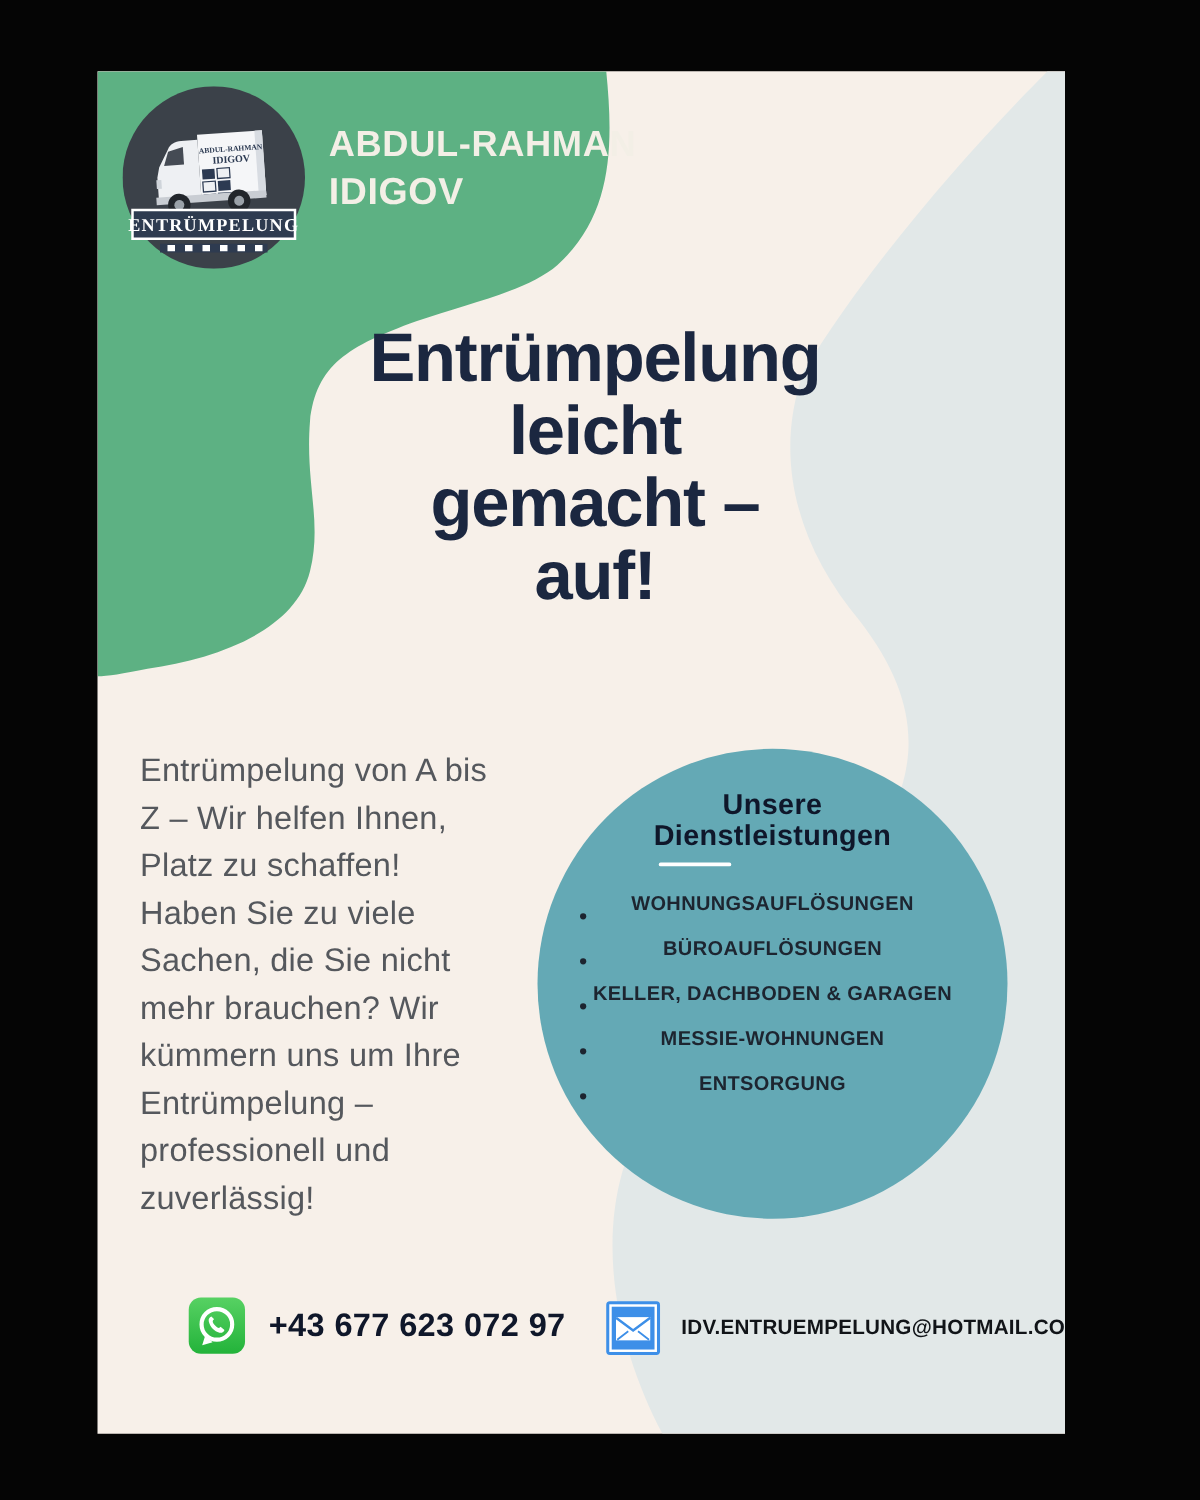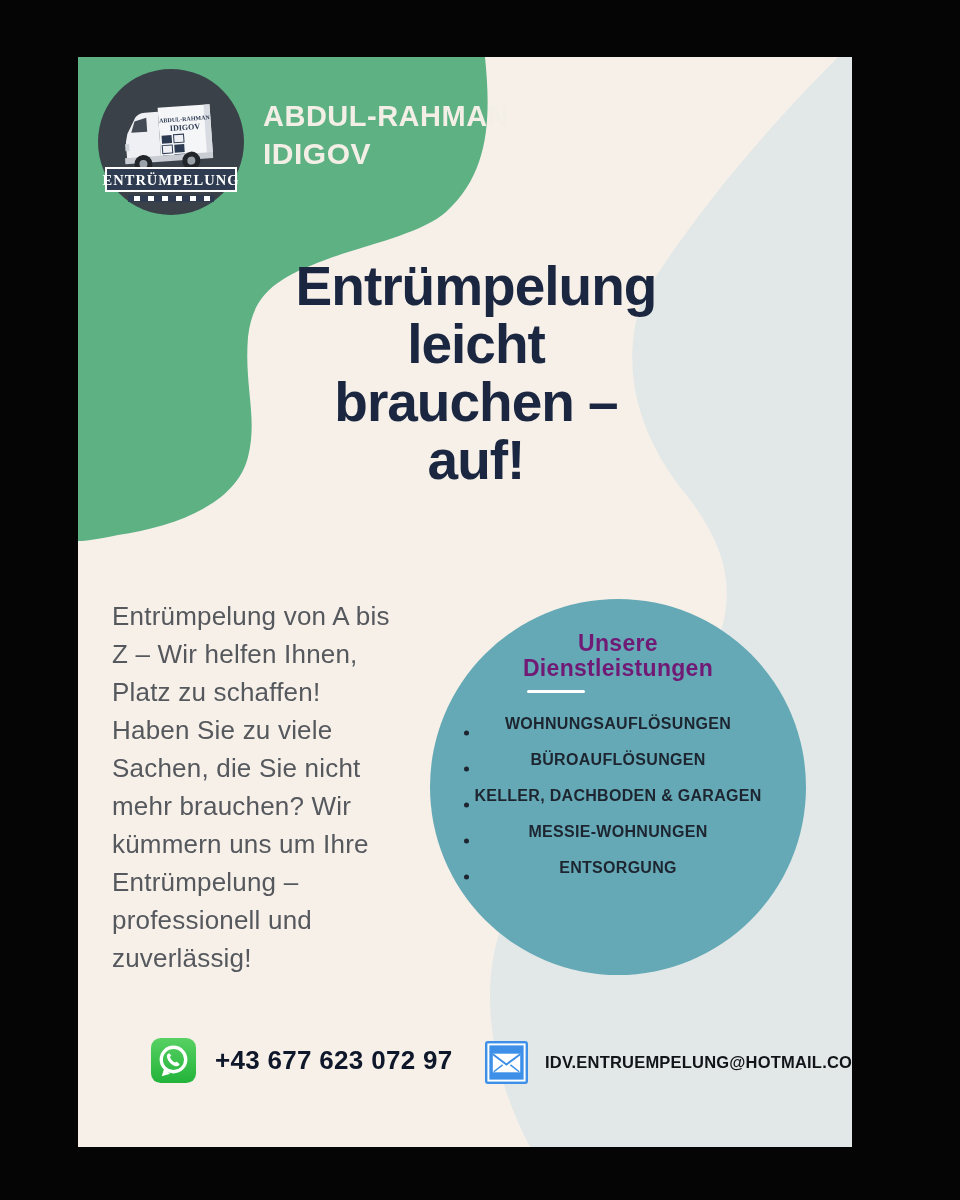--- a/index.html
+++ b/index.html
@@ -32,21 +32,21 @@
     position:absolute;left:34px;top:540px;width:292px;
     color:#55585d;font-size:26px;line-height:38px;letter-spacing:.2px;font-weight:400;
   }
 
   
   .services-circle{
     position:absolute;left:352px;top:542px;width:376px;height:376px;border-radius:50%;
     background:#64a9b5;
   }
   .svc-title{
-    margin-top:32px;text-align:center;color:#701a75;font-weight:700;
+    margin-top:32px;text-align:center;color:#0f172a;font-weight:700;
     font-size:23px;line-height:25px;letter-spacing:.3px;
   }
   .svc-underline{
     width:58px;height:3px;background:#ffffff;border-radius:2px;
     margin:9px 0 0 97px;
   }
   .svc-list{margin-top:22px;}
   .svc-row{position:relative;height:36px;display:flex;align-items:flex-start;justify-content:center;}
   .svc-dot{
     position:absolute;left:34px;top:50%;transform:translateY(-50%);
@@ -122,21 +122,21 @@
   </svg>
 
   <div class="brand-name">
     <div class="l1">ABDUL-RAHMAN</div>
     <div class="l2">IDIGOV</div>
   </div>
 
   <div class="headline">
     <div>Entrümpelung</div>
     <div>leicht</div>
-    <div>brauchen –</div>
+    <div>gemacht –</div>
     <div>auf!</div>
   </div>
 
   <div class="intro">
     <div>Entrümpelung von A bis Z – Wir helfen Ihnen, Platz zu schaffen!</div>
     <div>Haben Sie zu viele Sachen, die Sie nicht mehr brauchen? Wir kümmern uns um Ihre Entrümpelung – professionell und zuverlässig!</div>
   </div>
 
   <div class="services-circle">
     <div class="svc-title">

